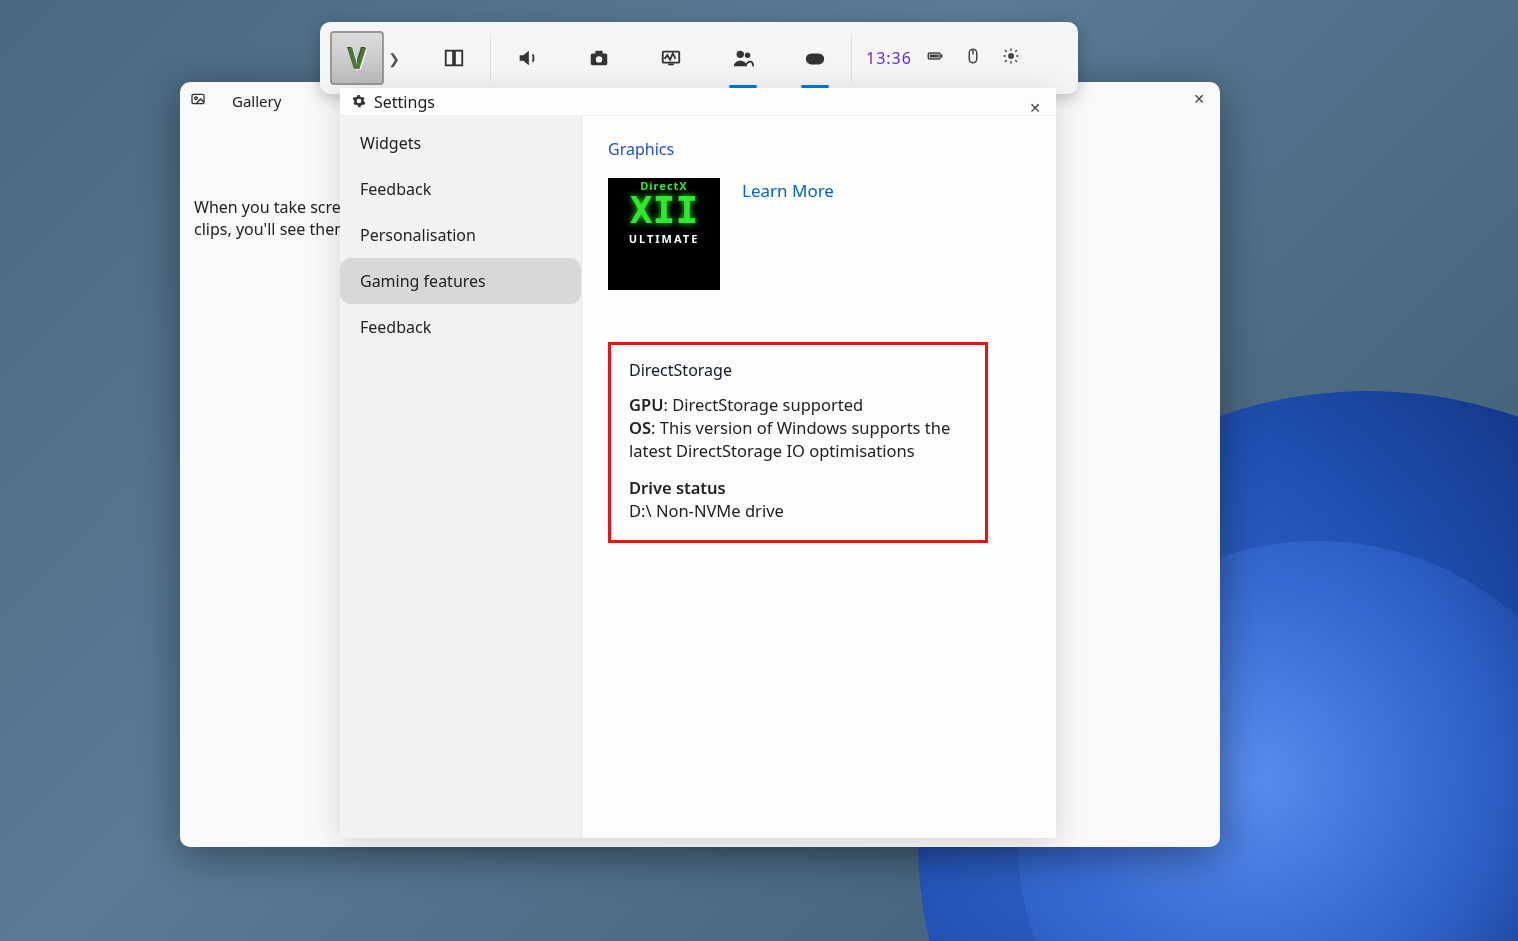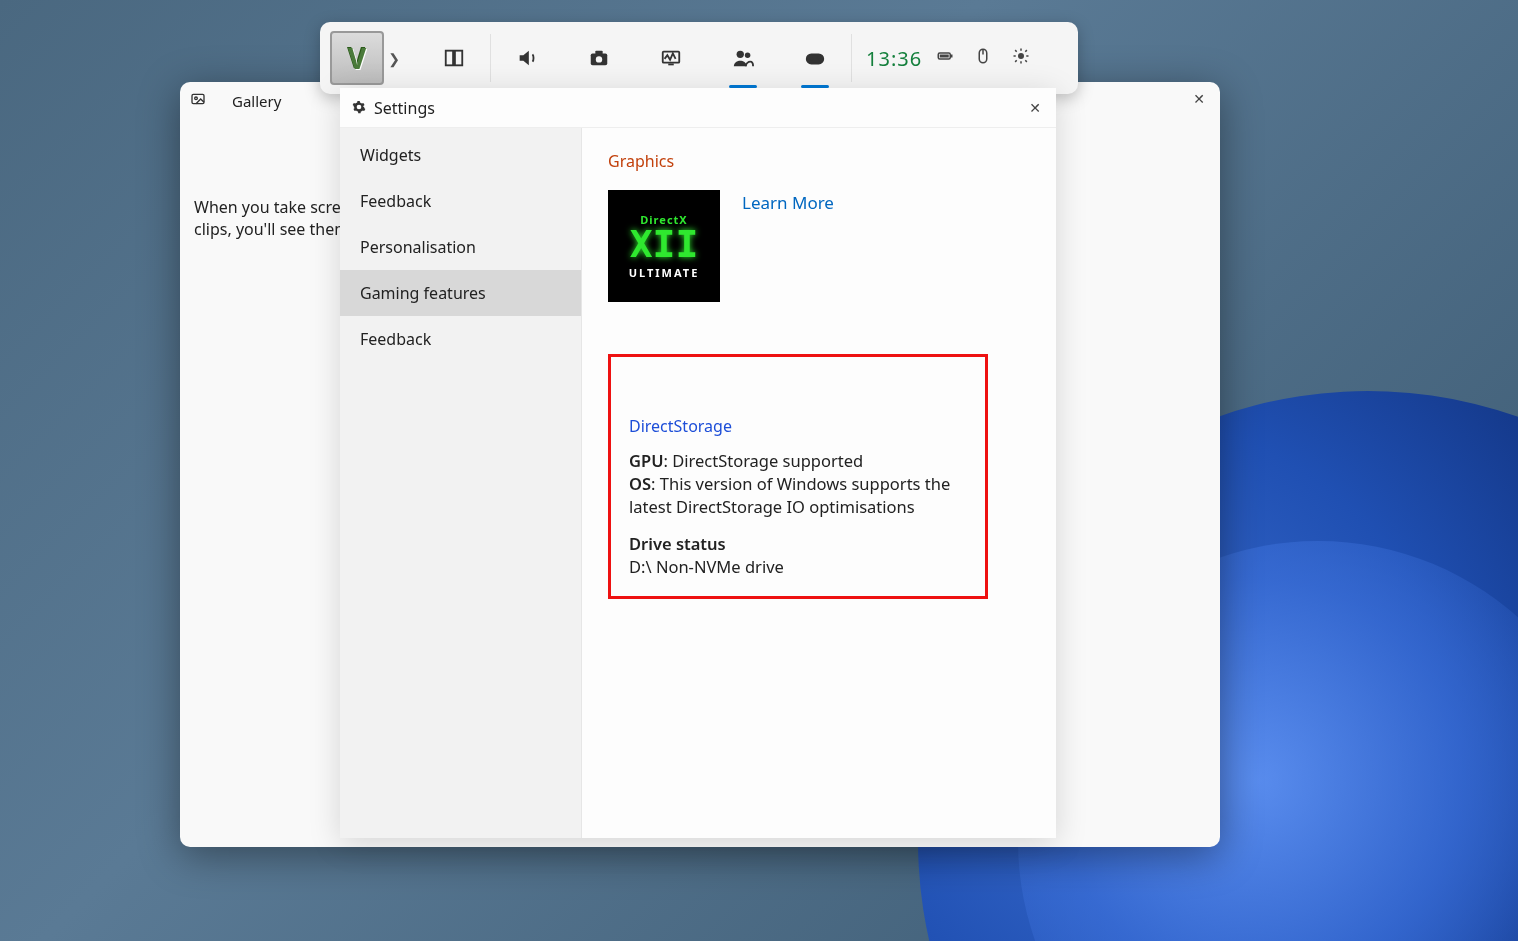--- a/index.html
+++ b/index.html
@@ -58,21 +58,21 @@
   .gamebar .slot {
     width: 72px; height: 72px;
     display: flex; align-items:center; justify-content:center;
     position: relative;
   }
   .gamebar .slot.active::after {
     content:""; position:absolute; bottom:6px; left:22px; right:22px; height:3px;
     background:#0078d4; border-radius:2px;
   }
   .gamebar .slot svg, .gamebar .slot .glyph { width:22px; height:22px; fill:#333; color:#333; font-size:20px; }
-  .gamebar .time { font-size: 20px; color:#15803d; padding: 0 14px; letter-spacing:1px; }
+  .gamebar .time { font-size: 16px; color:#6d28d9; padding: 0 14px; letter-spacing:1px; }
   .gamebar .tray { display:flex; align-items:center; gap:20px; padding-right:18px; }
   .gamebar .trayicon svg { width:18px; height:18px; fill:#444; }
   .divider { width:1px; height:48px; background:#e0e0e0; }
 
   
   .gallery {
     position: absolute;
     left: 180px; top: 82px;
     width: 1040px; height: 765px;
     background: #f9f9f9;
@@ -99,21 +99,21 @@
   .settings {
     position: absolute;
     left: 340px; top: 88px;
     width: 716px; height: 750px;
     background: #fdfdfd;
     z-index: 30;
     box-shadow: 0 6px 30px rgba(0,0,0,0.15);
     display:flex; flex-direction:column;
   }
   .settings-header {
-    height: 40px;
+    height: 28px;
     display:flex; align-items:center;
     padding: 0 12px;
     position:relative;
     border-bottom: 1px solid #eee;
   }
   .settings-header .title { display:flex; align-items:center; gap:8px; font-size:16px; color:#222; }
   .settings-header .close {
     position:absolute; right:6px; top:6px;
     width:30px; height:26px; display:flex; align-items:center; justify-content:center;
     font-size:14px; color:#444;
@@ -124,47 +124,47 @@
     background:#f2f2f2;
     border-right: 1px solid #e6e6e6;
     padding-top: 4px;
   }
   .sb-item {
     padding: 12px 20px;
     font-size: 16px;
     color:#222;
     cursor:pointer;
   }
-  .sb-item.active { background:#d8d8d8; }
+  .sb-item.active { background:#d8d8d8;border-radius:11px; }
   .settings-content {
     flex:1;
     padding: 22px 26px;
     overflow:auto;
   }
-  .section-label { font-size:16px; color:#c2410c; margin-bottom:18px; }
+  .section-label { font-size:16px; color:#1d4ed8; margin-bottom:18px; }
   .dx-row { display:flex; gap:22px; align-items:flex-start; }
   .dx-badge {
     width:112px; height:112px;
     background:#000;
-    display:flex; flex-direction:column; align-items:center; justify-content:center;
+    display:flex; flex-direction:column; align-items:center; 
     color:#2fe82f; font-weight:bold;
   }
   .dx-badge .d1 { font-size:11px; letter-spacing:1px; }
   .dx-badge .d2 { font-size:38px; line-height:0.9; font-family: monospace; text-shadow:0 0 6px #2fe82f; display:flex; }
   .dx-badge .d3 { font-size:11px; color:#fff; letter-spacing:2px; margin-top:4px; }
   .dx-text { font-size:17px; color:#222; line-height:1.55; }
   .dx-text a { color:#0067c0; text-decoration:none; }
 
   .redbox {
     border: 3px solid #e11;
     margin-top: 52px;
     padding: 14px 18px 18px 18px;
     width: 380px;
   }
-  .redbox .lbl { font-size:16px; color:#1d4ed8; margin-bottom:12px;margin-top:44px; }
+  .redbox .lbl { font-size:16px; color:#0f172a; margin-bottom:12px; }
   .redbox .line { font-size:16.5px; color:#222; line-height:1.4; }
   .redbox .bold { font-weight:600; }
   .redbox .gap { height:14px; }
 </style>
 </head>
 <body>
 
 <div class="bloom"></div>
 <div class="bloom2"></div>
 

